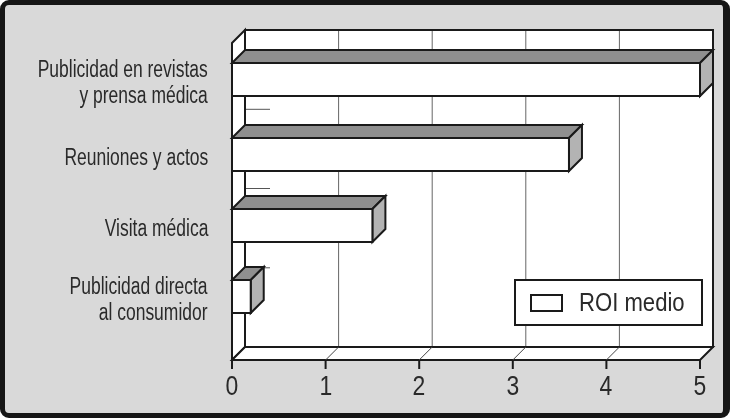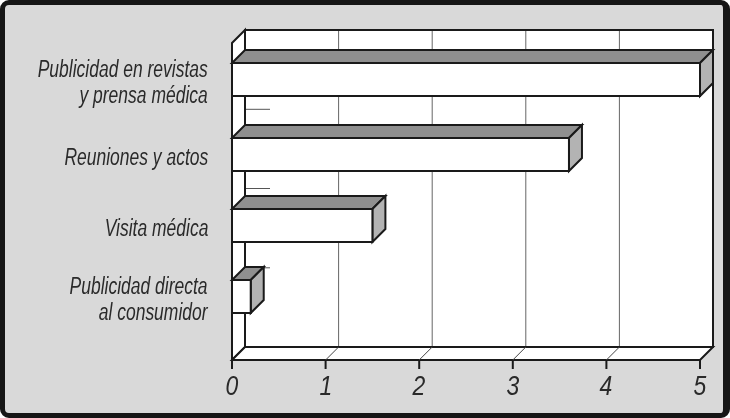--- a/index.html
+++ b/index.html
@@ -6,21 +6,20 @@
   .figure{
     position:relative;
     width:730px;height:418px;
     box-sizing:border-box;
     background:#d9d9d9;
     border:5px solid #161616;
     border-right-width:7px;
     border-radius:9px;
     overflow:hidden;
     font-family:"Liberation Sans", sans-serif;
-    font-style:italic;
   }
   .chart-svg{position:absolute;left:0;top:0;width:730px;height:418px;display:block;}
   .cat-labels{position:absolute;left:0;top:0;width:100%;height:100%;pointer-events:none;}
   .cat-label{
     position:absolute;
     right:515px;
     transform:translateY(-50%) scaleX(0.76);
     transform-origin:right center;
     text-align:right;
     white-space:nowrap;
@@ -122,14 +121,18 @@
 
   <div id="x-tick-labels">
       <span class="x-tick-label" style="left: 227px;">0</span>
       <span class="x-tick-label" style="left: 320.6px;">1</span>
       <span class="x-tick-label" style="left: 414.2px;">2</span>
       <span class="x-tick-label" style="left: 507.8px;">3</span>
       <span class="x-tick-label" style="left: 601.4px;">4</span>
       <span class="x-tick-label" style="left: 695px;">5</span>
     </div>
 
+  <div class="legend">
+    <span class="legend-swatch"></span>
+    <span class="legend-label">ROI medio</span>
+  </div>
 
 </div>
 
 </body></html>

